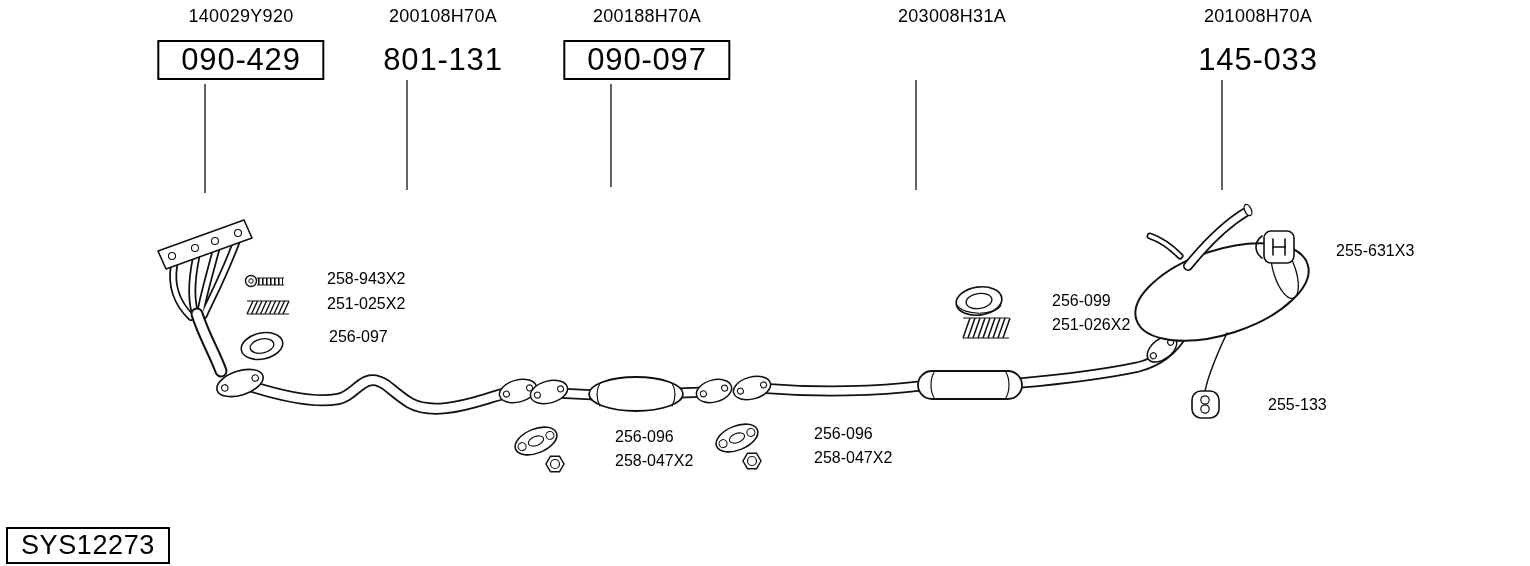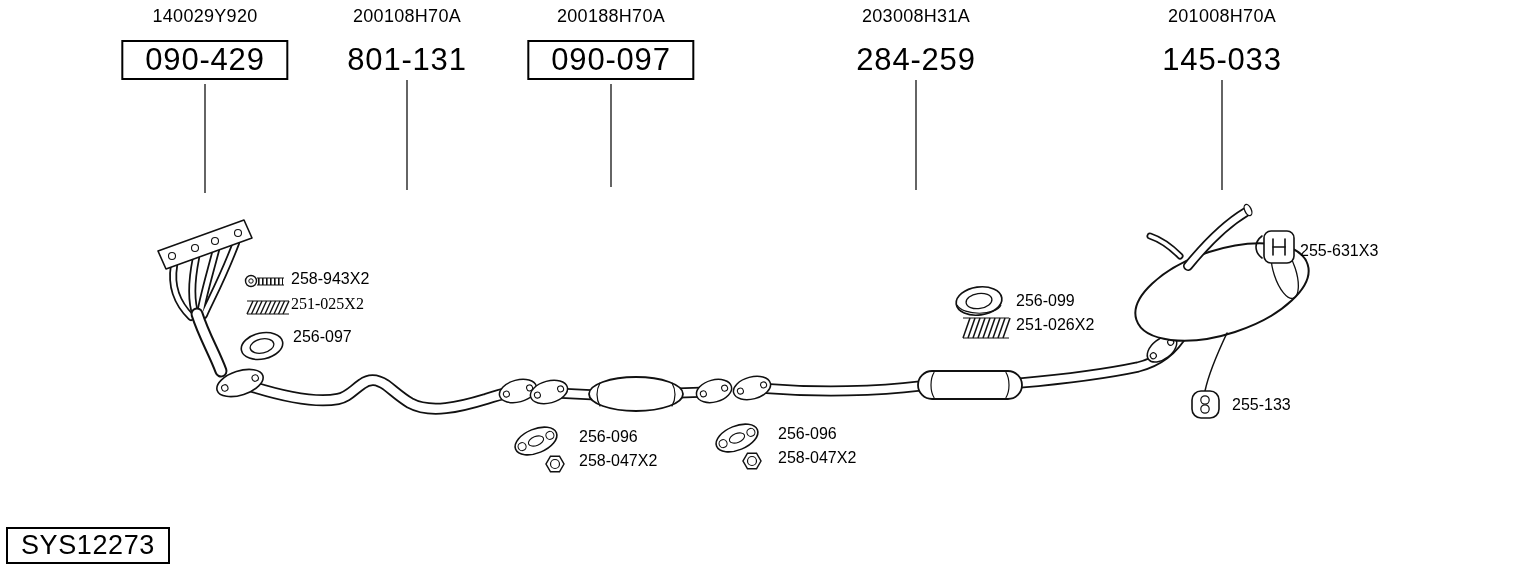--- a/index.html
+++ b/index.html
@@ -1,19 +1,19 @@
 <!DOCTYPE html>
 <html><head>
 <meta charset="utf-8">
 <style>
   * { margin:0; padding:0; box-sizing:border-box; }
   html,body { width:1530px; height:566px; background:#ffffff; font-family:"Liberation Sans", sans-serif; color:#000; }
   .stage { position:relative; width:1530px; height:566px; overflow:hidden; background:#fff; }
   svg.art { position:absolute; left:0; top:0; }
-  .lbl { position:absolute; white-space:nowrap; color:#000; }
+  .lbl { position:absolute; white-space:nowrap; color:#000;margin-left:36px; }
   .oem { font-size:18px; transform:translateX(-50%); letter-spacing:0.3px; }
   .part { font-size:31px; transform:translateX(-50%); letter-spacing:0.8px; line-height:36px; }
   .part.boxed { border:2px solid #000; padding:0 22px; }
   .callout { font-size:16px; }
   .sysid { position:absolute; left:6px; top:527px; border:2px solid #000; padding:1px 13px; font-size:27px; letter-spacing:0.6px; }
 </style>
 </head>
 <body>
 
 <div class="stage">
@@ -209,27 +209,26 @@
   <div class="lbl oem" style="left:205px; top:6px;">140029Y920</div>
   <div class="lbl part boxed" style="left:205px; top:40px;">090-429</div>
 
   <div class="lbl oem" style="left:407px; top:6px;">200108H70A</div>
   <div class="lbl part" style="left:407px; top:42px;">801-131</div>
 
   <div class="lbl oem" style="left:611px; top:6px;">200188H70A</div>
   <div class="lbl part boxed" style="left:611px; top:40px;">090-097</div>
 
   <div class="lbl oem" style="left:916px; top:6px;">203008H31A</div>
-  <div class="lbl part" style="left:916px; top:42px;">284-259</div>
 
   <div class="lbl oem" style="left:1222px; top:6px;">201008H70A</div>
   <div class="lbl part" style="left:1222px; top:42px;">145-033</div>
 
   <span class="lbl callout" style="left:291px;  top:270px;">258-943X2</span>
-  <span class="lbl callout" style="left:291px;  top:295px;font-family:Liberation Serif, serif;">251-025X2</span>
+  <span class="lbl callout" style="left:291px;  top:295px;">251-025X2</span>
   <span class="lbl callout" style="left:293px;  top:328px;">256-097</span>
   <span class="lbl callout" style="left:579px;  top:428px;">256-096</span>
   <span class="lbl callout" style="left:579px;  top:452px;">258-047X2</span>
   <span class="lbl callout" style="left:778px;  top:425px;">256-096</span>
   <span class="lbl callout" style="left:778px;  top:449px;">258-047X2</span>
   <span class="lbl callout" style="left:1016px; top:292px;">256-099</span>
   <span class="lbl callout" style="left:1016px; top:316px;">251-026X2</span>
   <span class="lbl callout" style="left:1300px; top:242px;">255-631X3</span>
   <span class="lbl callout" style="left:1232px; top:396px;">255-133</span>
 

